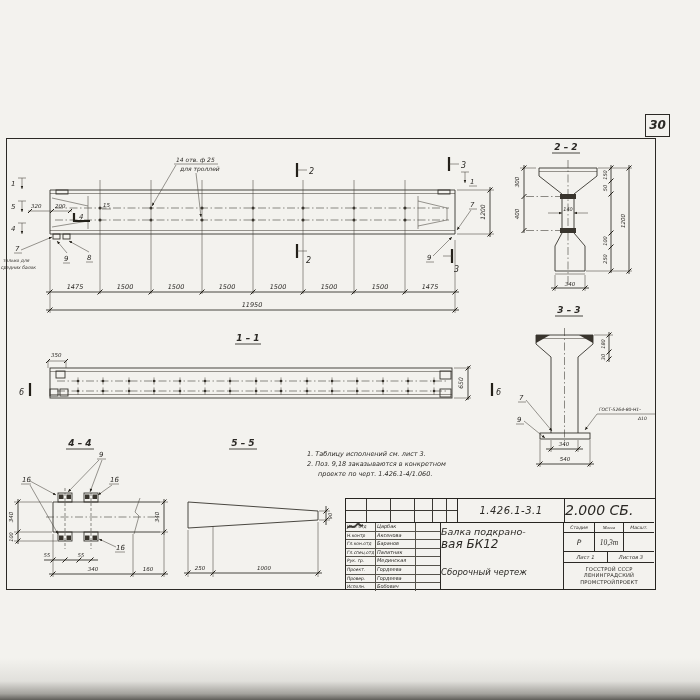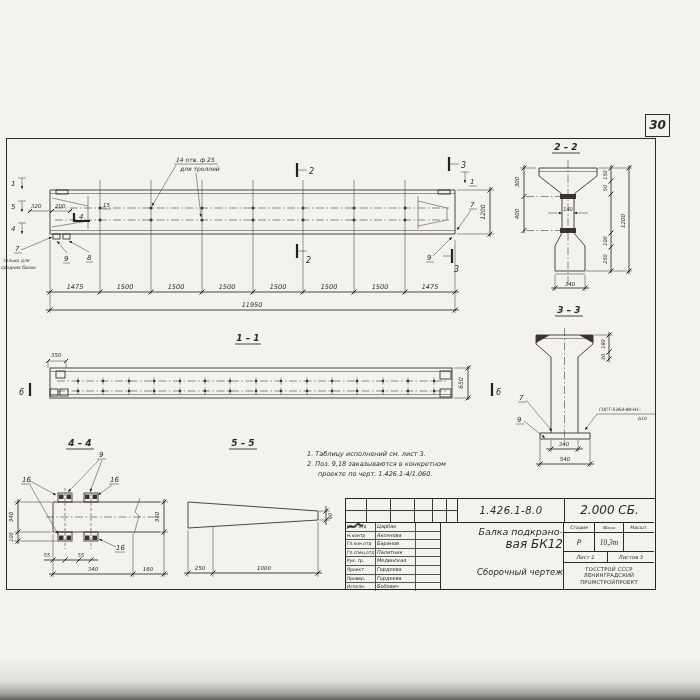--- a/index.html
+++ b/index.html
@@ -22,30 +22,30 @@
   .t9{font-size:9px;font-weight:bold;}
   
   .tb{position:absolute;left:345px;top:498px;width:311px;height:92px;border:1.6px solid #262420;
       box-sizing:border-box;color:#2b2925;font-style:italic;}
   .tb *{box-sizing:border-box;}
   .tb .abs{position:absolute;}
   .vline{position:absolute;width:1px;background:#3a3833;}
   .hline{position:absolute;height:1px;background:#3a3833;}
   .tb-doc{left:111px;top:0;width:107px;height:23px;border-left:1.2px solid #2b2925;text-align:center;
           line-height:23px;font-size:10px;letter-spacing:0.5px;}
-  .tb-code{left:218px;top:0;width:90px;height:23px;border-left:1.2px solid #2b2925;text-align:center;
-          line-height:23px;font-size:12px;}
+  .tb-code{left:218px;top:0;width:90px;height:23px;border-left:1.2px solid #2b2925;text-align:left;
+          line-height:23px;font-size:14px;}
   .tb-main{left:0;top:23px;width:308px;height:66px;border-top:1.4px solid #262420;}
   .sig-grid{position:absolute;left:0;top:0;width:95px;height:66px;border-right:1.2px solid #2b2925;display:flex;flex-direction:column;}
   .sig-row{flex:1;display:flex;border-top:0.6px solid #55524a;}
   .sig-row:first-child{border-top:none;}
   .sig-role{width:30px;border-right:0.6px solid #55524a;font-size:4.4px;line-height:7.6px;padding-left:1px;white-space:nowrap;overflow:hidden;}
   .sig-name{width:40px;border-right:0.6px solid #55524a;font-size:5px;line-height:7.6px;padding-left:1px;white-space:nowrap;overflow:hidden;}
   .sig-mark{flex:1;display:flex;align-items:center;justify-content:center;}
-  .tb-mid{position:absolute;left:95px;top:0;width:123px;height:66px;border-right:1.2px solid #2b2925;text-align:right;}
+  .tb-mid{position:absolute;left:95px;top:0;width:123px;height:66px;border-right:1.2px solid #2b2925;text-align:left;}
   .tb-mid .l1{font-size:9.5px;margin-top:3px;}
   .tb-mid .l2{font-size:12px;}
   .tb-mid .l3{font-size:8.5px;margin-top:16px;}
   .tb-right{position:absolute;left:218px;top:0;width:90px;height:66px;display:flex;flex-direction:column;}
   .tbr-head{height:10px;display:flex;border-bottom:0.7px solid #2b2925;}
   .tbr-head div{font-size:4.6px;line-height:10px;text-align:center;}
   .tbr-vals{height:19px;display:flex;border-bottom:0.7px solid #2b2925;}
   .tbr-vals div{font-size:7.5px;line-height:19px;text-align:center;}
   .c1{width:31px;border-right:0.7px solid #2b2925;}
   .c2{width:29px;border-right:0.7px solid #2b2925;font-family:Liberation Serif, serif;}
@@ -479,21 +479,21 @@
   <div class="tb">
 
     <div class="abs" style="left:0;top:0;width:111px;height:23px;">
       <div class="vline" style="left:20px;top:0;height:23px;"></div>
       <div class="vline" style="left:44px;top:0;height:23px;"></div>
       <div class="vline" style="left:68px;top:0;height:23px;"></div>
       <div class="vline" style="left:86px;top:0;height:23px;"></div>
       <div class="vline" style="left:100px;top:0;height:23px;"></div>
       <div class="hline" style="left:0;top:11px;width:111px;"></div>
     </div>
-    <div class="abs tb-doc">1.426.1-8.0</div>
+    <div class="abs tb-doc">1.426.1-3.1</div>
     <div class="abs tb-code">2.000 СБ.</div>
 
     <div class="abs tb-main">
       <div class="sig-grid">
         <div class="sig-row">
           <div class="sig-role">Нач. отд</div>
           <div class="sig-name">Царбак</div>
           <div class="sig-mark">
               <svg width="18" height="7" viewBox="0 0 20 8">
                 <path d="M1,6 C4,0 7,8 10,3 S15,6 19,2" fill="none" stroke="#3a3833" stroke-width="0.7"></path>

